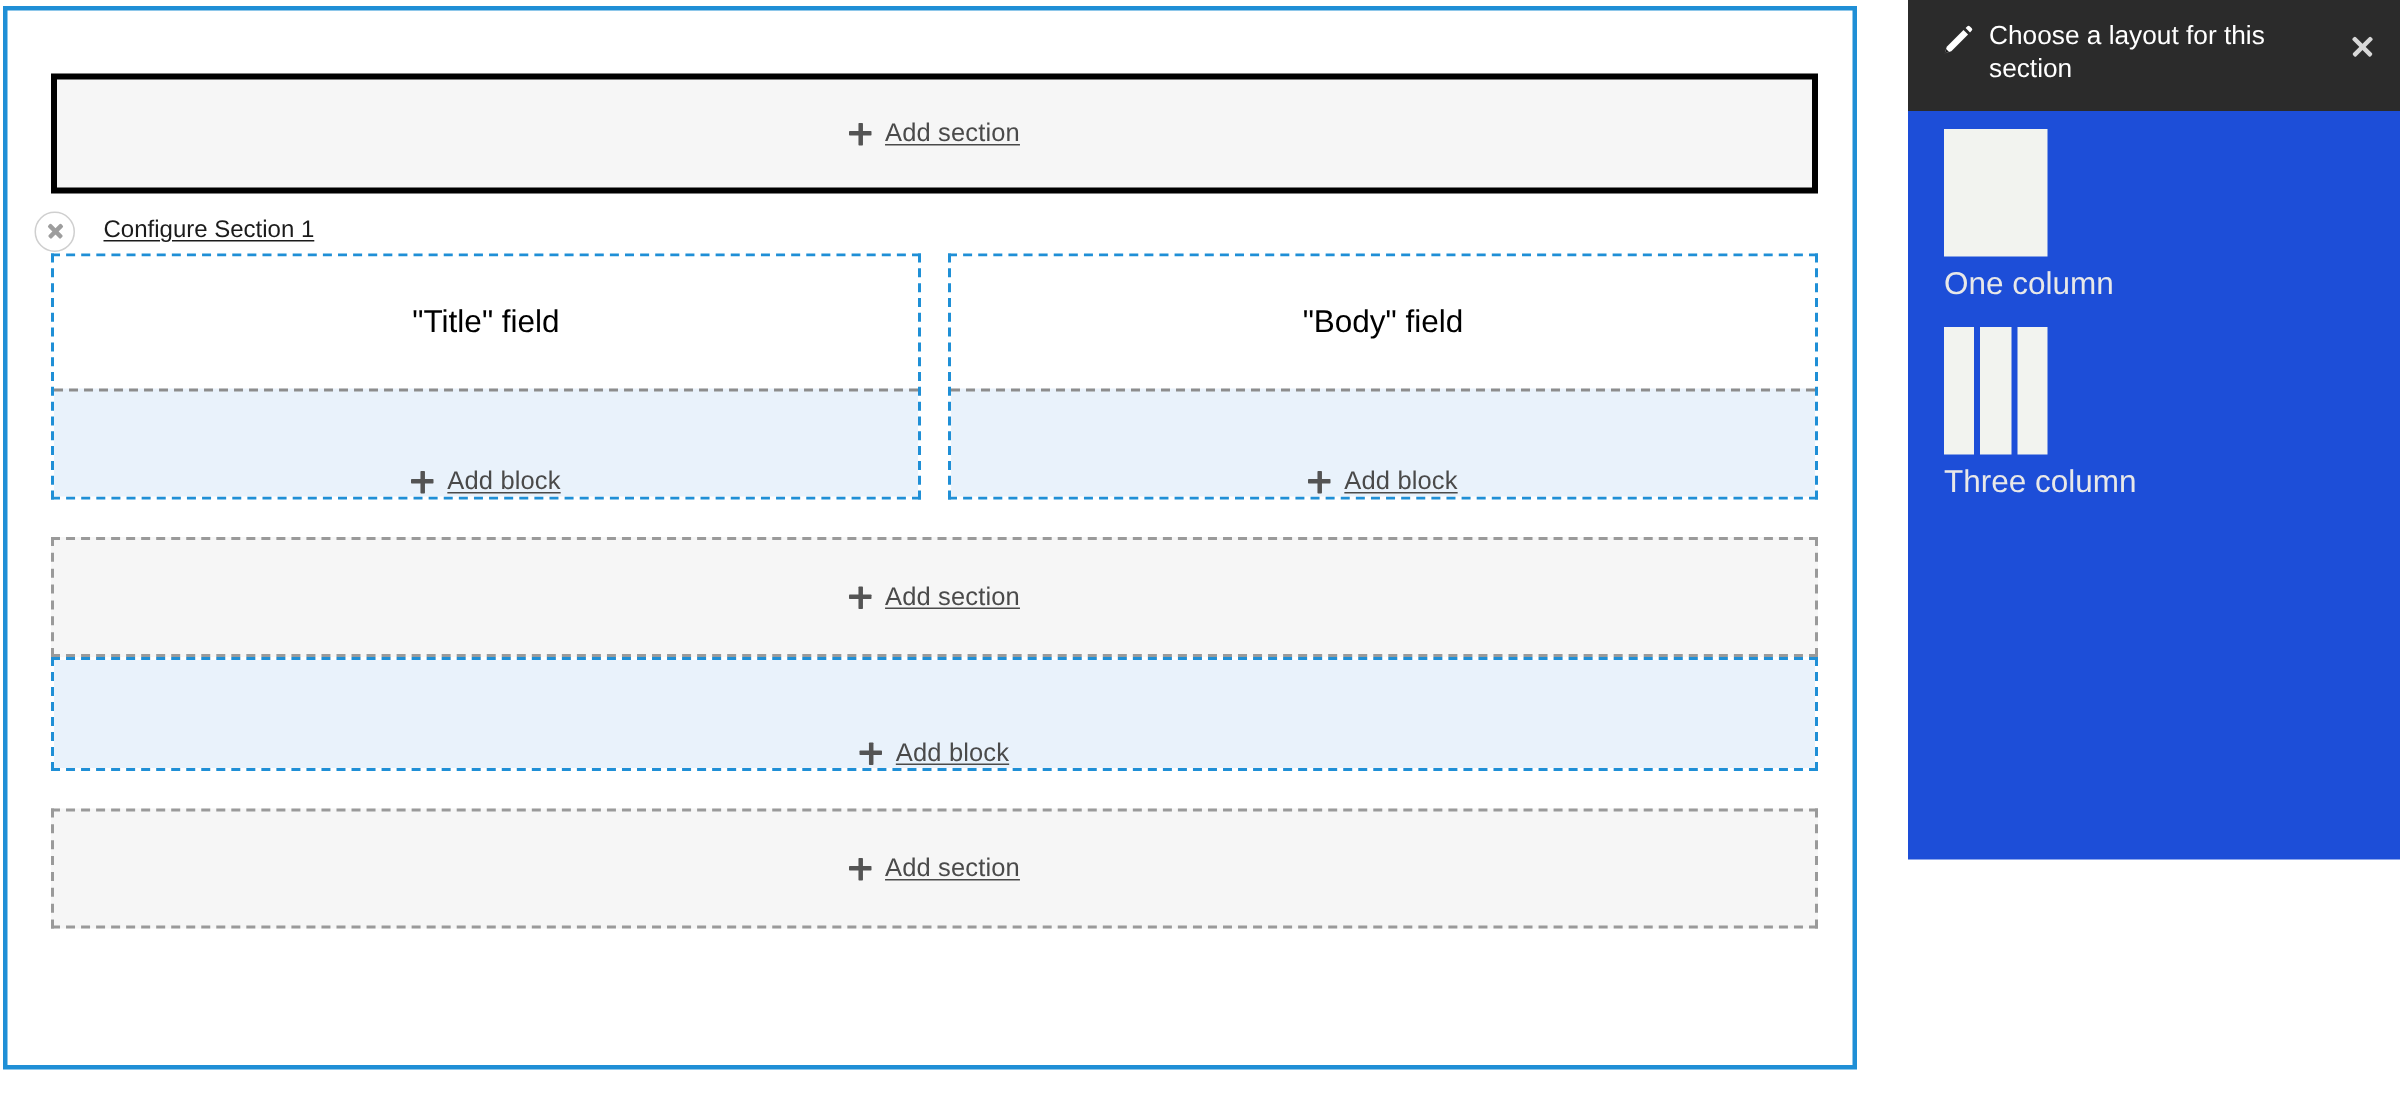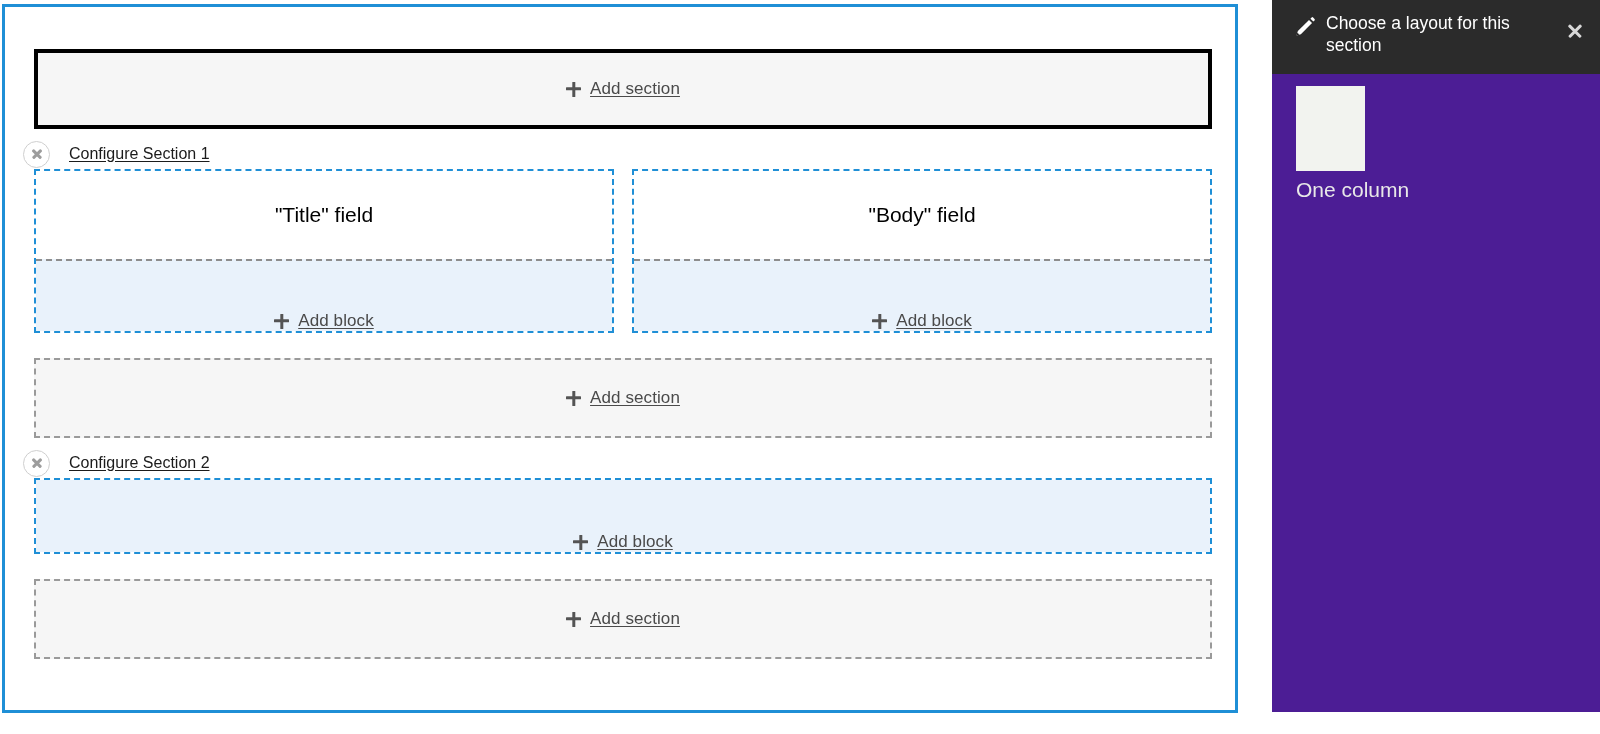--- a/index.html
+++ b/index.html
@@ -178,22 +178,22 @@
     border-top: none;
     height: 72px;
   }
 
   
   #offcanvas {
     position: absolute;
     right: 0;
     top: 0;
     width: 328px;
-    height: 712px;
-    background: #4c1d95;
+    height: 573px;
+    background: #1d4ed8;
     box-sizing: border-box;
   }
   .oc-header {
     background: #2b2b2b;
     height: 74px;
     display: flex;
     align-items: flex-start;
     padding: 11px 14px 0 20px;
     box-sizing: border-box;
     position: relative;
@@ -305,24 +305,20 @@
         </div>
       </div>
 
       <div class="add-section-row dashed" style="margin-top:25px;">
         <span class="add-link">
           <span class="plus-icon"></span>
           <span class="add-label">Add section</span>
         </span>
       </div>
 
-      <div class="configure-row">
-        <span class="remove-circle"></span>
-        <span class="configure-label">Configure Section 2</span>
-      </div>
 
       <div class="section-regions">
         <div class="region">
           <div class="add-block-zone no-sep">
             <span class="add-link">
               <span class="plus-icon"></span>
               <span class="add-label">Add block</span>
             </span>
           </div>
         </div>
@@ -353,16 +349,24 @@
   <div class="oc-body">
 
     <div class="layout-option">
       <div class="layout-thumb">
         <div class="col"></div>
       </div>
       <div class="layout-name">One column</div>
     </div>
 
 
+    <div class="layout-option">
+      <div class="layout-thumb">
+        <div class="col"></div>
+          <div class="col"></div>
+          <div class="col"></div>
+      </div>
+      <div class="layout-name">Three column</div>
+    </div>
 
 
   </div>
 </div>
 
 </body></html>

